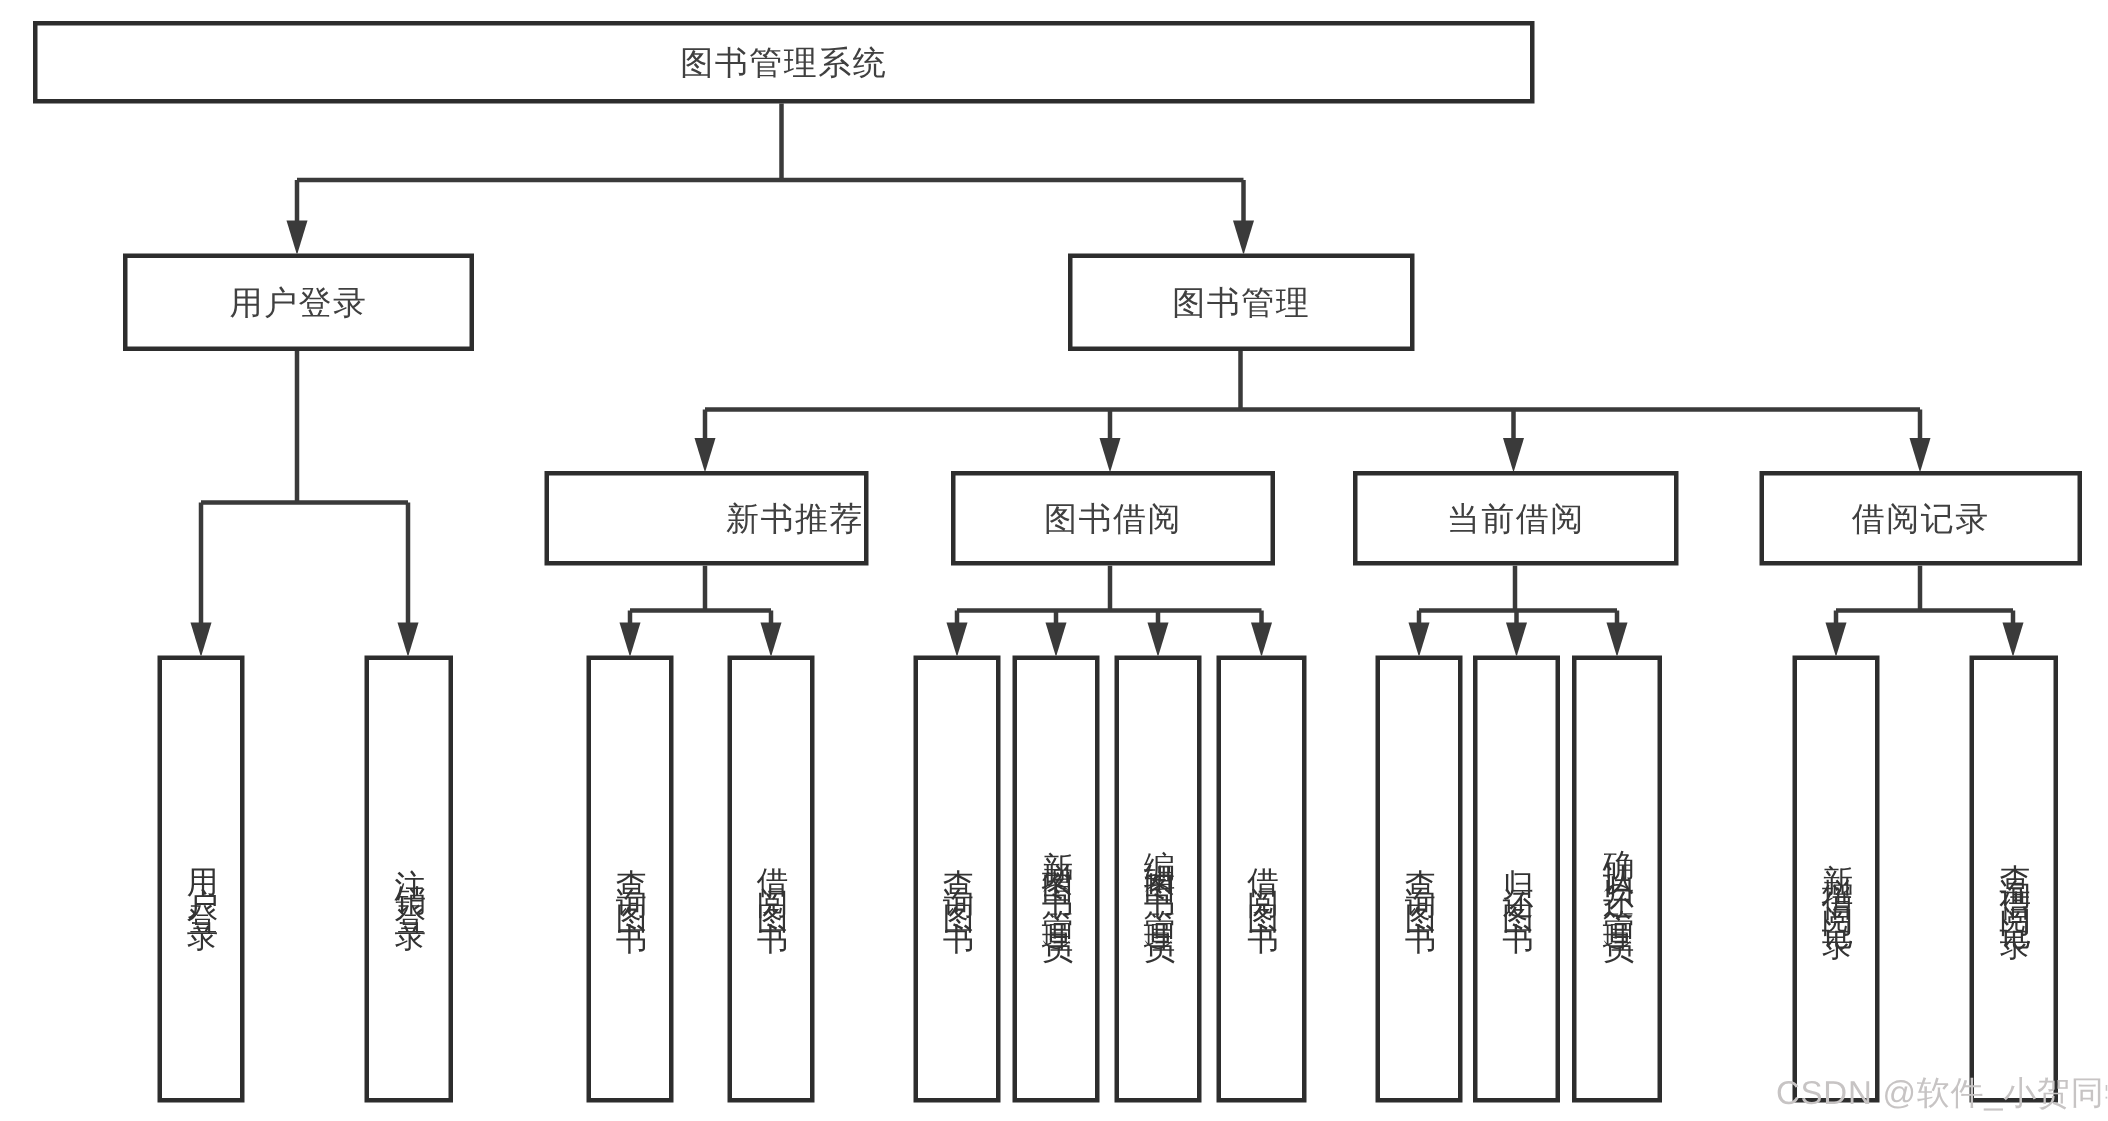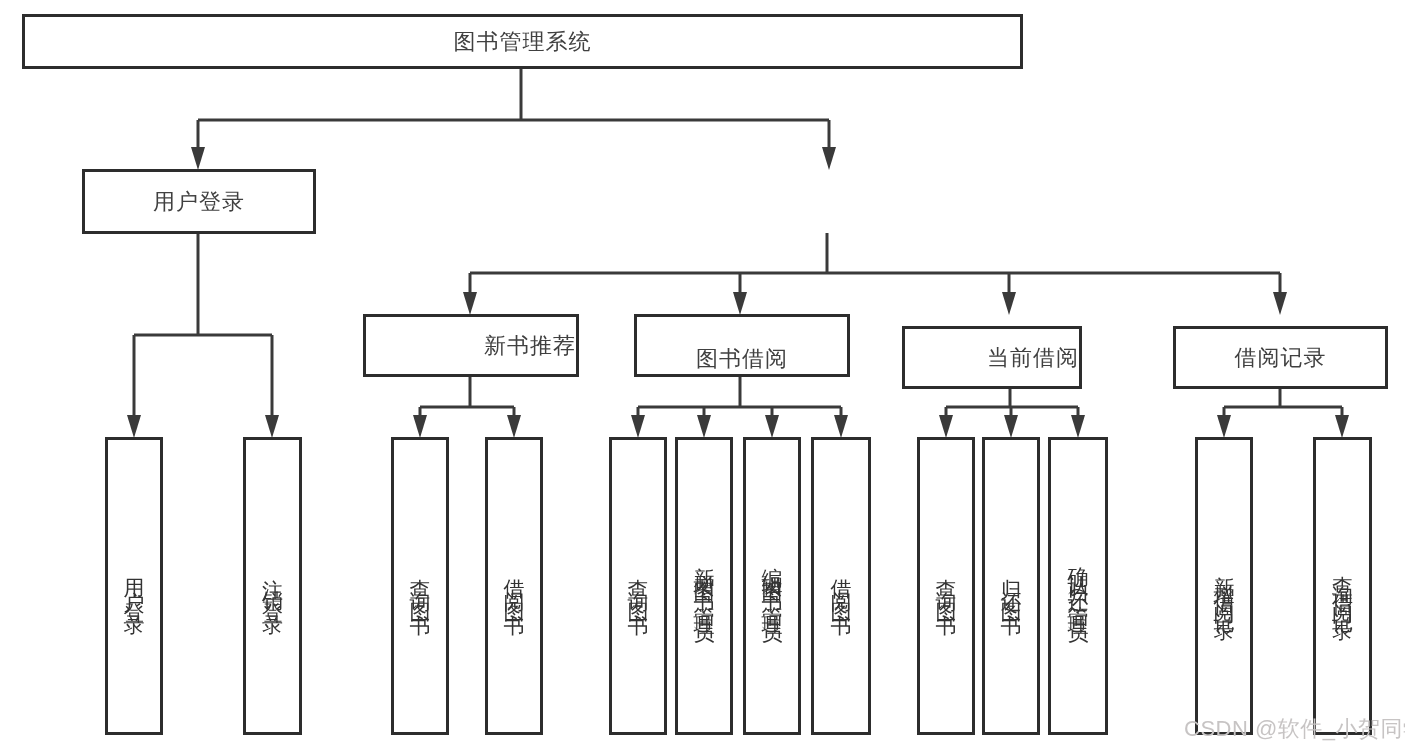--- a/index.html
+++ b/index.html
@@ -99,31 +99,34 @@
     </g>
   </svg>
 
   <div class="hbox" style="left:22px;top:14px;width:1001px;height:55px;">
     <span>图书管理系统</span>
   </div>
 
   <div class="hbox" style="left:82px;top:169px;width:234px;height:65px;">
     <span>用户登录</span>
   </div>
+  <div class="hbox" style="left:712px;top:169px;width:231px;height:65px;">
+    <span>图书管理</span>
+  </div>
 
   <div class="hbox" style="left:363px;top:314px;width:216px;height:63px;justify-content:flex-end;">
     <span>新书推荐</span>
   </div>
-  <div class="hbox" style="left:634px;top:314px;width:216px;height:63px;align-items:flex-end;">
+  <div class="hbox" style="left:634px;top:314px;width:216px;height:63px;">
     <span>图书借阅</span>
   </div>
-  <div class="hbox" style="left:902px;top:326px;width:180px;height:63px;justify-content:flex-end;">
+  <div class="hbox" style="left:902px;top:314px;width:217px;height:63px;">
     <span>当前借阅</span>
   </div>
-  <div class="hbox" style="left:1173px;top:314px;width:215px;height:63px;margin-top:12px;">
+  <div class="hbox" style="left:1173px;top:314px;width:215px;height:63px;">
     <span>借阅记录</span>
   </div>
 
   <div class="vbox" style="left:105px;">
     <span class="vtext sp4">用户登录</span>
   </div>
   <div class="vbox" style="left:243px;width:59px;">
     <span class="vtext sp4">注销登录</span>
   </div>
 

